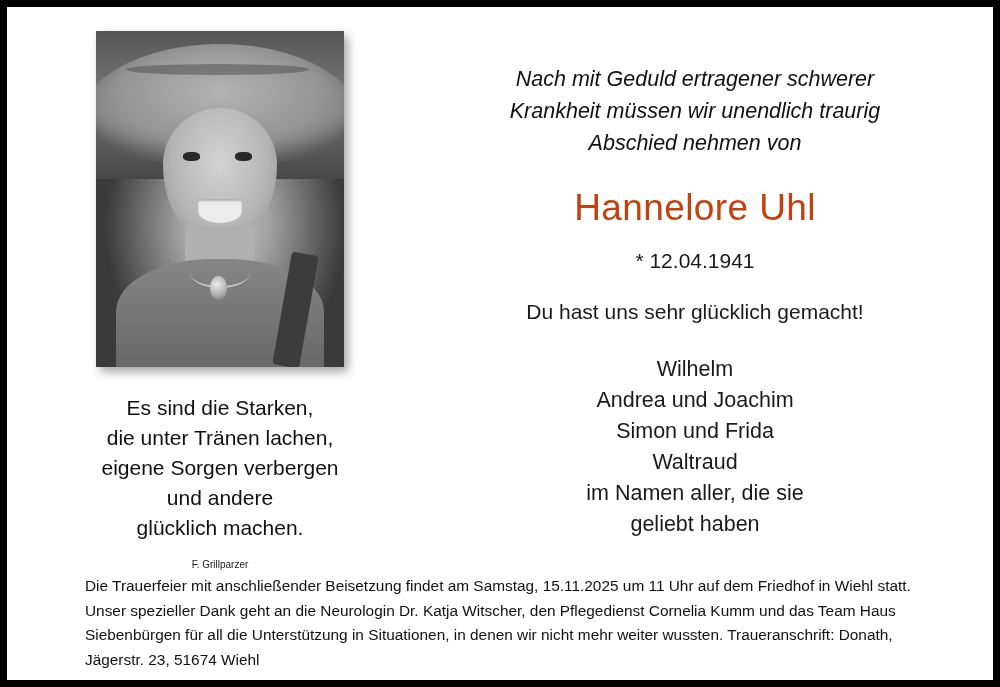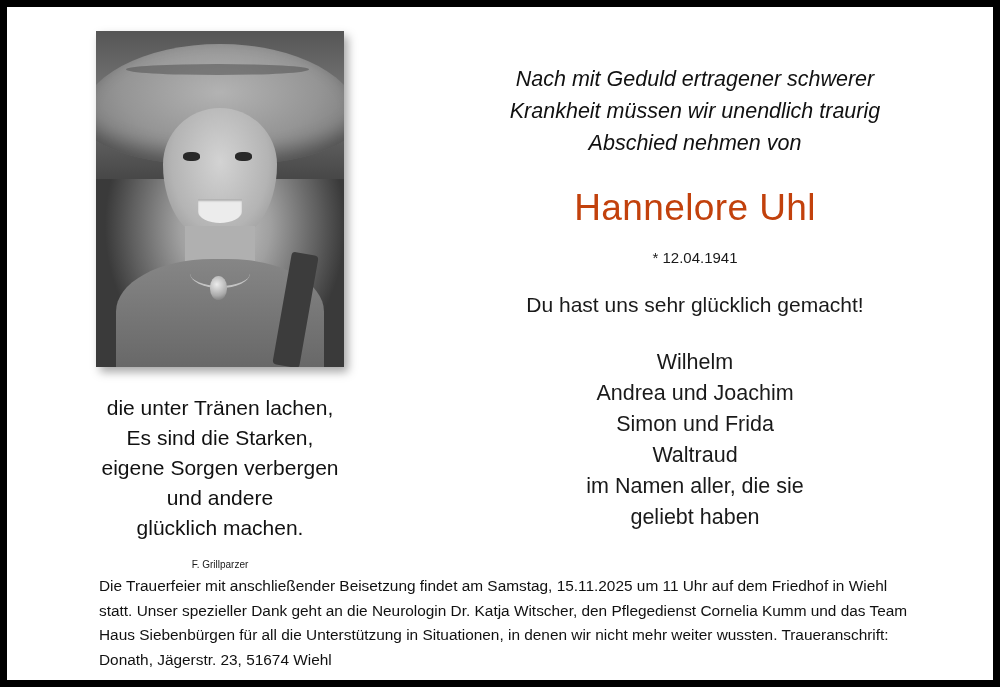--- a/index.html
+++ b/index.html
@@ -188,40 +188,40 @@
     font-style: italic;
   }
   .name {
     margin-top: 28px;
     font-size: 37px;
     letter-spacing: .4px;
     color: #c2410c;
   }
   .dates {
     margin-top: 20px;
-    font-size: 15px;
+    font-size: 21px;
     display: flex;
     justify-content: center;
     gap: 52px;
   }
   .message {
     margin-top: 27px;
     font-size: 21px;
   }
   .family {
     margin-top: 30px;
     font-size: 21.5px;
     line-height: 31px;
   }
   .family div { }
 
   
   .footer {
     position: absolute;
-    left: 14px; right: 0;
+    left: 0; right: 0;
     bottom: 8px;
     padding: 0 78px 0 78px;
     font-size: 15.4px;
     line-height: 24.5px;
     text-align: left;
     color: #111;
   }
   .footer p { margin: 0; }
 </style>
 </head>
@@ -245,22 +245,22 @@
             <div class="ph-smile"></div>
             <div class="ph-neck"></div>
             <div class="ph-body"></div>
             <div class="ph-strap"></div>
             <div class="ph-necklace-chain"></div>
             <div class="ph-necklace"></div>
           </div>
         </div>
 
         <div class="verse">
+          <div>Es sind die Starken,</div>
           <div>die unter Tränen lachen,</div>
-          <div>Es sind die Starken,</div>
           <div>eigene Sorgen verbergen</div>
           <div>und andere</div>
           <div>glücklich machen.</div>
           <div class="verse-author">F. Grillparzer</div>
         </div>
       </div>
 
       <div class="right-col">
         <div class="intro">
           <div>Nach mit Geduld ertragener schwerer</div>

